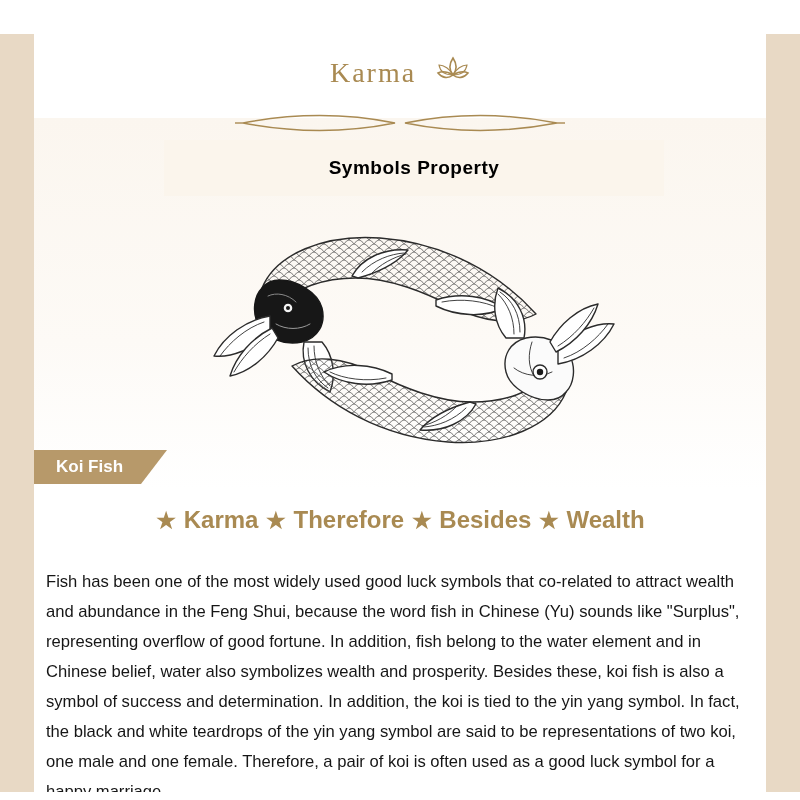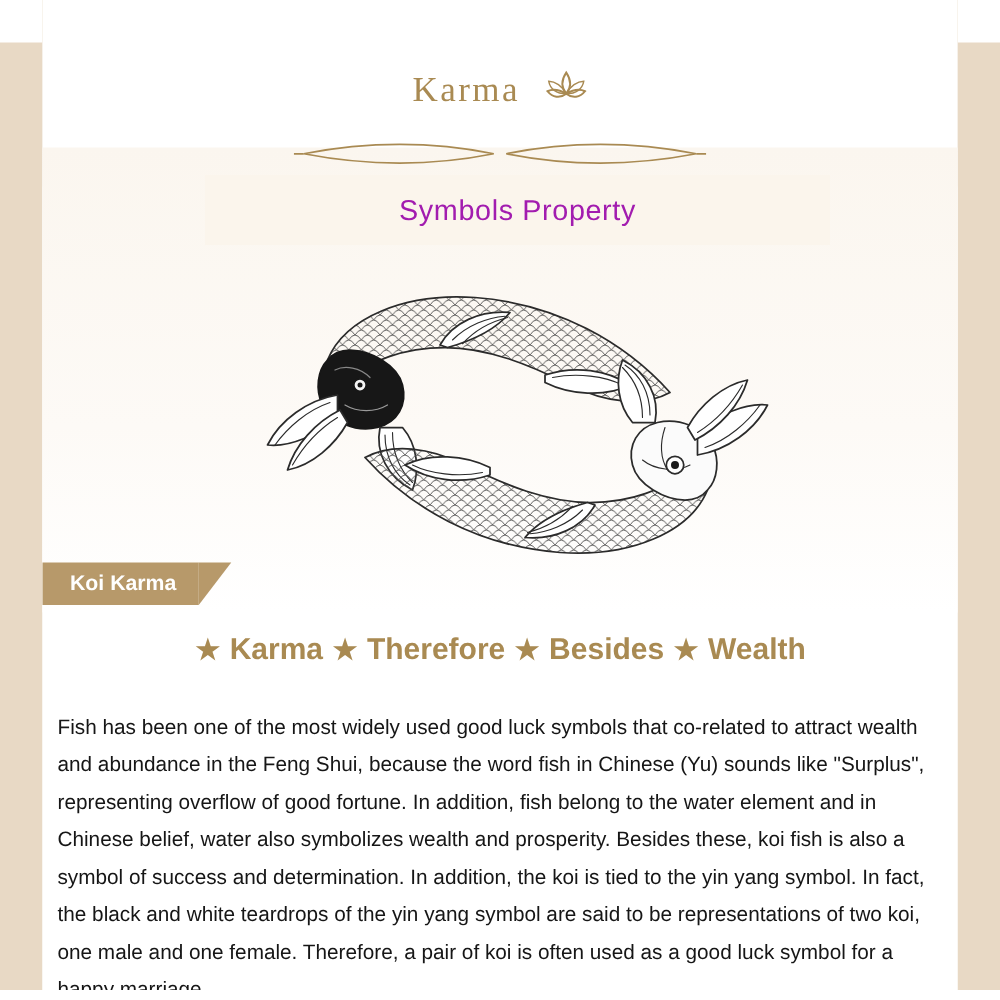--- a/index.html
+++ b/index.html
@@ -126,23 +126,23 @@
     left: 130px;
     top: 140px;
     width: 500px;
     height: 56px;
     background: #fbf5ec;
     display: flex;
     align-items: center;
     justify-content: center;
   }
   .title-band .title-text {
-    font-size: 23px;
-    font-weight: normal;
-    color: #a21caf;
+    font-size: 19px;
+    font-weight: bold;
+    color: #000000;
     letter-spacing: 0.5px;
     font-family: "Liberation Sans", sans-serif;
   }
 
   
   .illustration {
     position: absolute;
     left: 150px;
     top: 196px;
     width: 460px;
@@ -339,21 +339,21 @@
           <path d="M374 168 C398 164 420 148 430 128 C412 126 390 136 374 150 Z" fill="#fff"></path>
           <path d="M372 156 C392 146 408 128 414 108 C394 112 376 128 366 146 Z" fill="#fff"></path>
           <path d="M380 162 C398 156 414 142 424 128" stroke-width="0.9"></path>
           <path d="M374 150 C390 140 402 126 410 112" stroke-width="0.9"></path>
         </g>
       </svg>
     </div>
 
     <div class="ribbon">
       <div class="ribbon-body">
-        <span>Koi Karma</span>
+        <span>Koi Fish</span>
       </div>
       <div class="ribbon-tail"></div>
     </div>
 
     <div class="keywords">
       <span class="star">★</span>
       <span>Karma</span>
       <span class="star">★</span>
       <span>Therefore</span>
       <span class="star">★</span>

